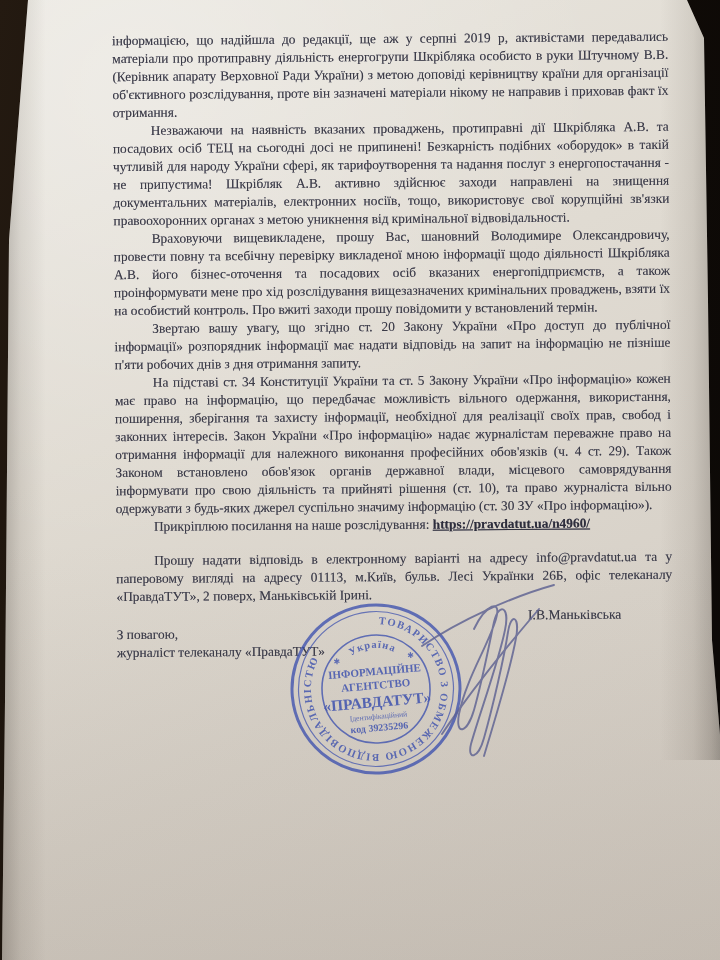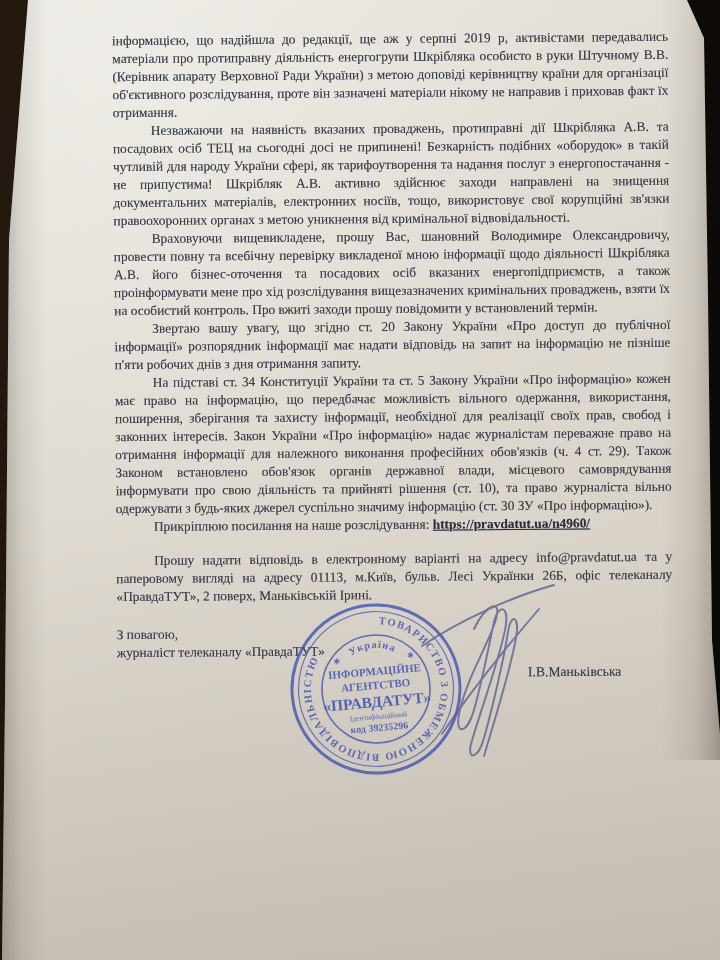--- a/index.html
+++ b/index.html
@@ -45,21 +45,21 @@
   .closing{margin-top:20px !important;}
   .stamp-wrap{
     position:absolute;left:283px;top:596px;width:186px;height:186px;
     transform:rotate(-5deg);opacity:0.9;pointer-events:none;
   }
   .signature-wrap{
     position:absolute;left:412px;top:572px;width:175px;height:195px;
     pointer-events:none;
   }
   .signer-name{
-    position:absolute;left:528px;top:664px;
+    position:absolute;left:528px;top:607px;
     font-size:13.6px;color:#3b3b47;
     transform:rotate(-0.45deg);
     text-shadow:0 0 0.5px rgba(70,70,95,0.55);
   }
   .stamp-text{fill:#3b4fae;}
 </style>
 </head>
 <body>
 
 <div class="paper">

